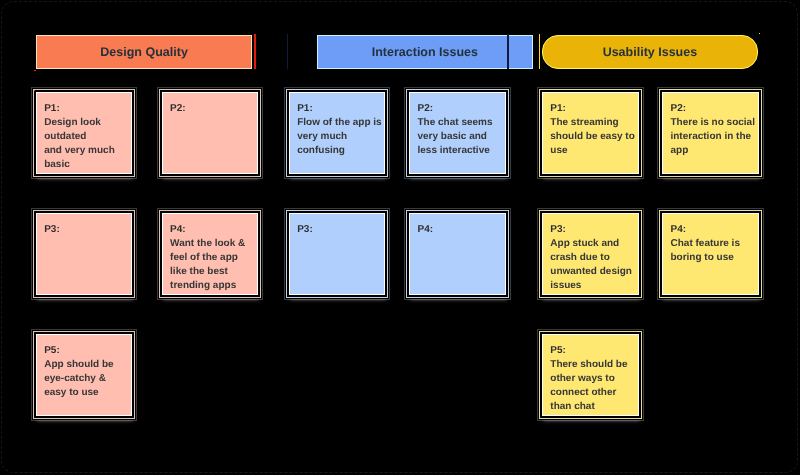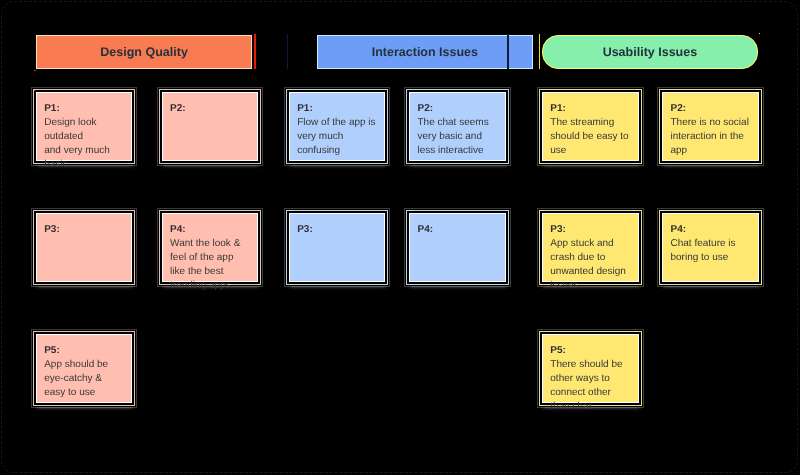--- a/index.html
+++ b/index.html
@@ -8,39 +8,39 @@
        font-family:"Liberation Sans",sans-serif;
        -webkit-font-smoothing:antialiased;text-rendering:geometricPrecision;}
   .board{position:absolute;left:0;top:0;width:800px;height:475px;}
   .frame{position:absolute;left:1px;top:1px;width:797px;height:472px;box-sizing:border-box;
          border:1px dashed rgba(255,255,255,0.09);border-radius:13px;pointer-events:none;}
   .hdr{position:absolute;top:34.8px;width:216px;height:34px;box-sizing:border-box;
        border:1.3px solid #fff;
        display:flex;align-items:center;justify-content:center;
        font-weight:bold;font-size:12.5px;color:#24313c;}
   .hdr-label{position:relative;top:0px;transform:translateZ(0);}
-  .note{position:absolute;width:96.6px;height:69px;box-sizing:border-box;
+  .note{position:absolute;width:96.6px;height:82px;box-sizing:border-box;
         border:1.5px solid #ffffff;padding:8.9px 4px 0 7.3px;}
   .note .t{font-size:10px;line-height:14px;color:#373737;white-space:pre;
-           transform:translateZ(0);}
+           transform:translateZ(0);font-weight:bold;}
   .note .p{font-weight:bold;color:#2e2e2e;}
   .guide{position:absolute;top:34.2px;width:1.4px;height:35.3px;}
   .dot{position:absolute;width:1.2px;height:1.2px;}
   .hdr-0{left:36.1px;background:#F97B52;border-color:#FBE3B4;}
   .n-0-0{left:35.9px;top:91.7px;background:#FFBEB0;box-shadow:0 0 0 2px #000,0 0 0 3px rgba(238,212,200,0.92),0 0 0 4px #000,0 0 0 5px rgba(135,135,135,0.42),1px 4px 4px rgba(190,190,190,0.85);}
   .n-0-1{left:161.8px;top:91.7px;background:#FFBEB0;box-shadow:0 0 0 2px #000,0 0 0 3px rgba(238,212,200,0.92),0 0 0 4px #000,0 0 0 5px rgba(135,135,135,0.42),1px 4px 4px rgba(190,190,190,0.85);}
   .n-0-2{left:35.9px;top:212.8px;background:#FFBEB0;box-shadow:0 0 0 2px #000,0 0 0 3px rgba(238,212,200,0.92),0 0 0 4px #000,0 0 0 5px rgba(135,135,135,0.42),1px 4px 4px rgba(190,190,190,0.85);}
   .n-0-3{left:161.8px;top:212.8px;background:#FFBEB0;box-shadow:0 0 0 2px #000,0 0 0 3px rgba(238,212,200,0.92),0 0 0 4px #000,0 0 0 5px rgba(135,135,135,0.42),1px 4px 4px rgba(190,190,190,0.85);}
   .n-0-4{left:35.9px;top:334.1px;background:#FFBEB0;box-shadow:0 0 0 2px #000,0 0 0 3px rgba(238,212,200,0.92),0 0 0 4px #000,0 0 0 5px rgba(135,135,135,0.42),1px 4px 4px rgba(190,190,190,0.85);}
   .hdr-1{left:288.9px;background:#6D9DF7;border-color:#C6F2FF;margin-left:28px;}
   .n-1-0{left:288.9px;top:91.7px;background:#B0CFFD;box-shadow:0 0 0 2px #000,0 0 0 3px rgba(205,230,250,0.92),0 0 0 4px #000,0 0 0 5px rgba(135,135,135,0.42),1px 4px 4px rgba(190,190,190,0.85);}
   .n-1-1{left:409.2px;top:91.7px;background:#B0CFFD;box-shadow:0 0 0 2px #000,0 0 0 3px rgba(205,230,250,0.92),0 0 0 4px #000,0 0 0 5px rgba(135,135,135,0.42),1px 4px 4px rgba(190,190,190,0.85);}
   .n-1-2{left:288.9px;top:212.8px;background:#B0CFFD;box-shadow:0 0 0 2px #000,0 0 0 3px rgba(205,230,250,0.92),0 0 0 4px #000,0 0 0 5px rgba(135,135,135,0.42),1px 4px 4px rgba(190,190,190,0.85);}
   .n-1-3{left:409.2px;top:212.8px;background:#B0CFFD;box-shadow:0 0 0 2px #000,0 0 0 3px rgba(205,230,250,0.92),0 0 0 4px #000,0 0 0 5px rgba(135,135,135,0.42),1px 4px 4px rgba(190,190,190,0.85);}
-  .hdr-2{left:541.9px;background:#86efac;border-color:#FFF95C;border-radius:16px;}
+  .hdr-2{left:541.9px;background:#eab308;border-color:#FFF95C;border-radius:16px;}
   .n-2-0{left:542.0px;top:91.7px;background:#FFE872;box-shadow:0 0 0 2px #000,0 0 0 3px rgba(250,240,170,0.92),0 0 0 4px #000,0 0 0 5px rgba(135,135,135,0.42),1px 4px 4px rgba(190,190,190,0.85);}
   .n-2-1{left:662.2px;top:91.7px;background:#FFE872;box-shadow:0 0 0 2px #000,0 0 0 3px rgba(250,240,170,0.92),0 0 0 4px #000,0 0 0 5px rgba(135,135,135,0.42),1px 4px 4px rgba(190,190,190,0.85);}
   .n-2-2{left:542.0px;top:212.8px;background:#FFE872;box-shadow:0 0 0 2px #000,0 0 0 3px rgba(250,240,170,0.92),0 0 0 4px #000,0 0 0 5px rgba(135,135,135,0.42),1px 4px 4px rgba(190,190,190,0.85);}
   .n-2-3{left:662.2px;top:212.8px;background:#FFE872;box-shadow:0 0 0 2px #000,0 0 0 3px rgba(250,240,170,0.92),0 0 0 4px #000,0 0 0 5px rgba(135,135,135,0.42),1px 4px 4px rgba(190,190,190,0.85);}
   .n-2-4{left:542.0px;top:334.1px;background:#FFE872;box-shadow:0 0 0 2px #000,0 0 0 3px rgba(250,240,170,0.92),0 0 0 4px #000,0 0 0 5px rgba(135,135,135,0.42),1px 4px 4px rgba(190,190,190,0.85);}
   .g-0{left:254.3px;background:#E41B0C;}
   .g-1{left:286.6px;background:#0E1B3B;}
   .g-2{left:507.4px;background:#0E1B3B;}
   .g-3{left:539.0px;background:#FFE000;}
   .d-0{left:34.4px;top:70.0px;background:#F0240B;}

